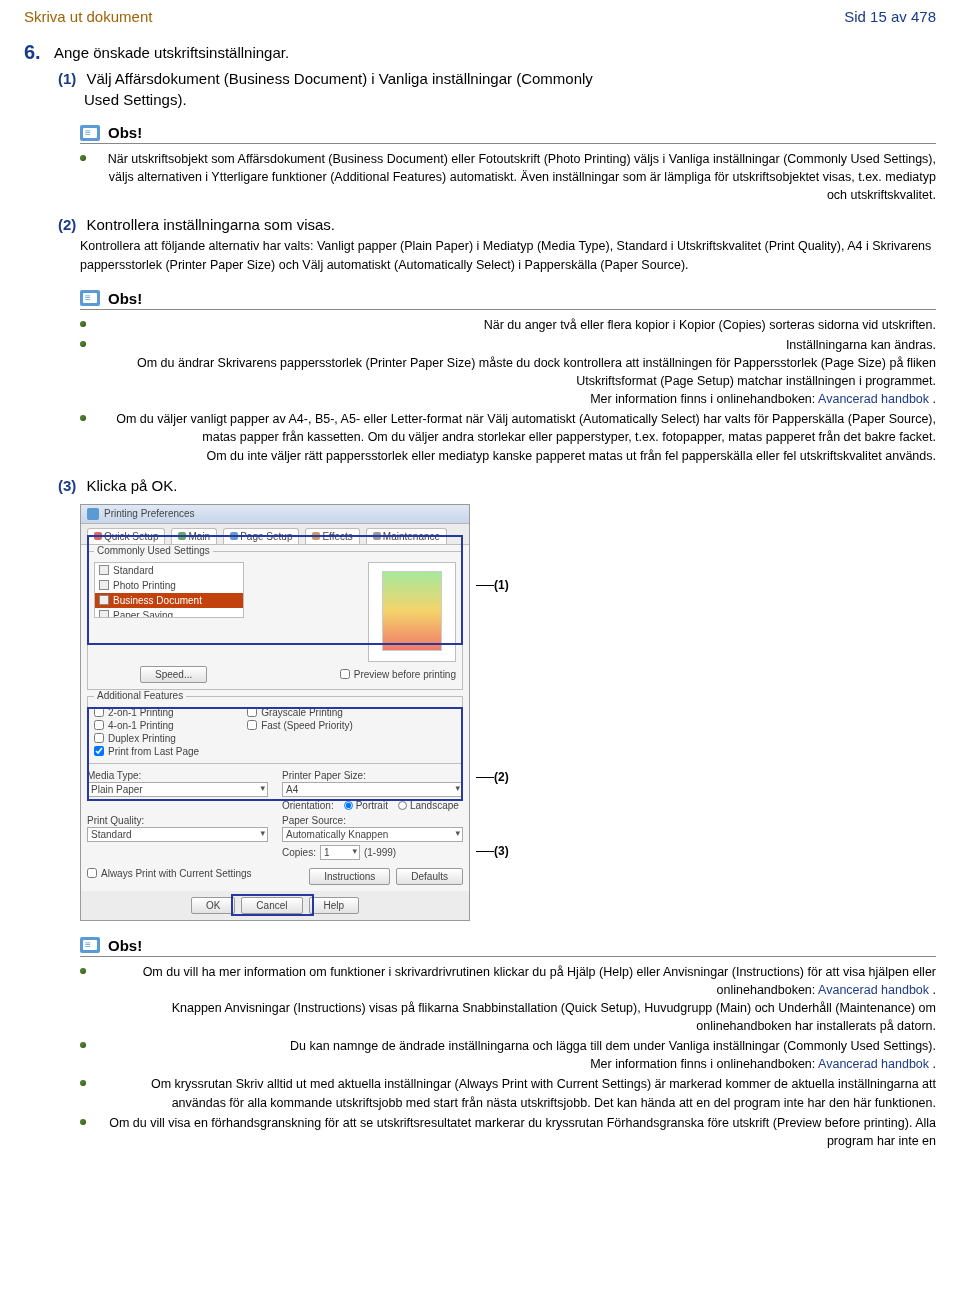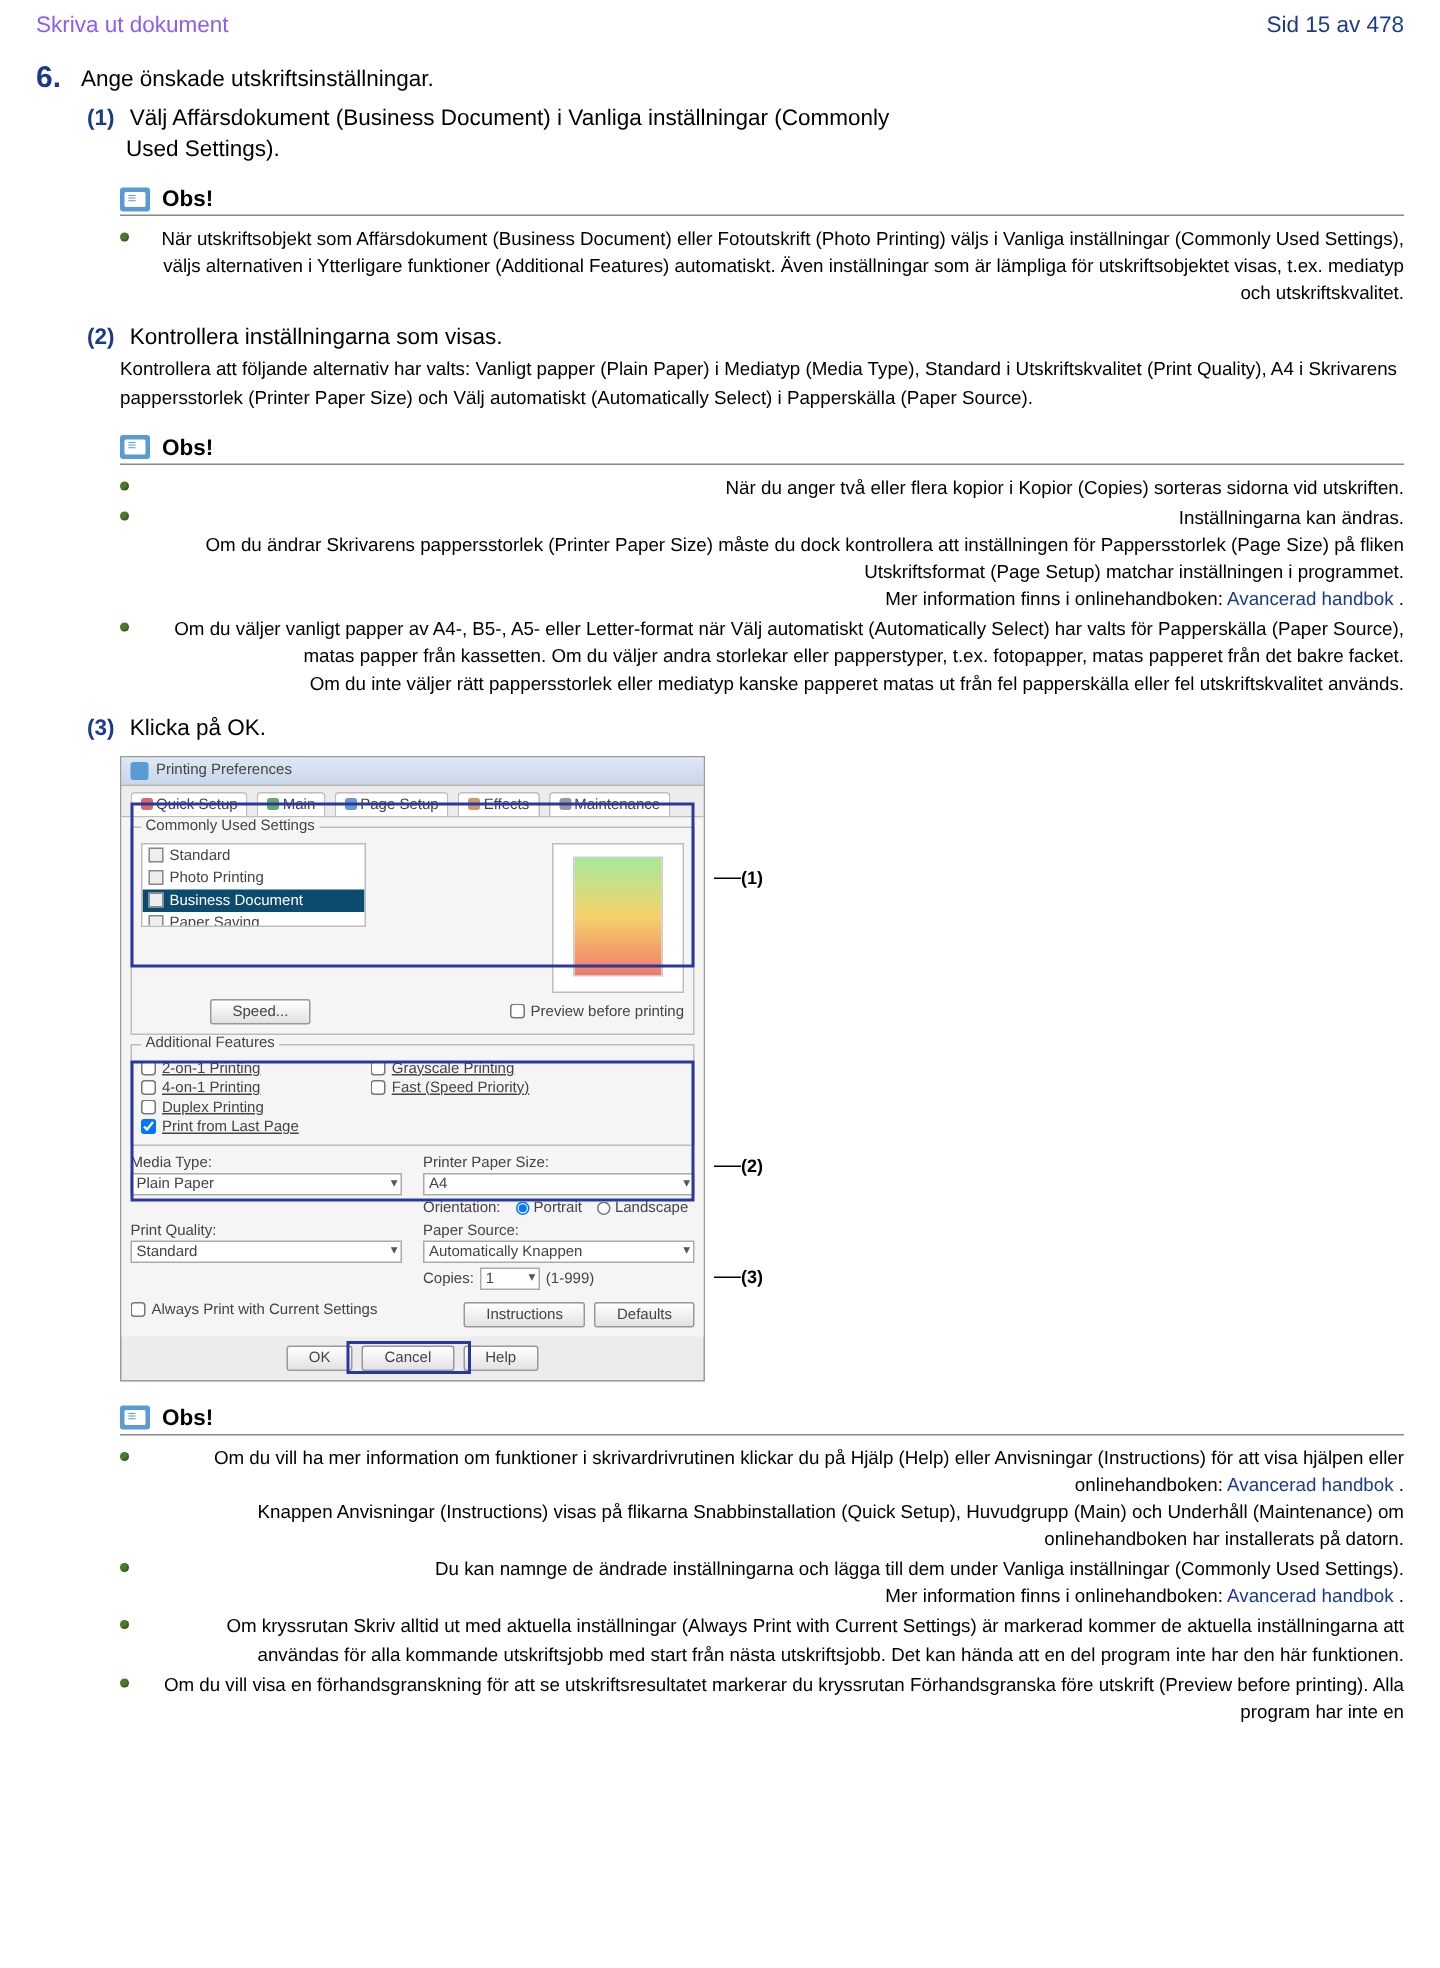--- a/index.html
+++ b/index.html
@@ -11,21 +11,21 @@
     padding: 8px 24px 24px 24px;
     color: #000;
   }
   .header-row {
     display: flex;
     justify-content: space-between;
     font-size: 15px;
     margin-bottom: 16px;
   }
   .header-row span:last-child { color: #1a3a8a; }
-  .header-row span:first-child { color: #8b5cf6; }
+  .header-row span:first-child { color: #a16207; }
   .step-line {
     display: flex;
     align-items: flex-start;
     margin-bottom: 6px;
   }
   .step-num {
     font-size: 20px;
     font-weight: bold;
     color: #1a3a8a;
     margin-right: 8px;
@@ -188,30 +188,30 @@
     font-size: 10px;
   }
   .list {
     border: 1px solid #bdbdbd;
     background: #fff;
     height: 56px;
     width: 150px;
     overflow: hidden;
   }
   .list div { padding: 2px 4px; display:flex; align-items:center; gap:4px;}
-  .list .sel { background: #0c4a6e; color: #fff; }
+  .list .sel { background: #c2410c; color: #fff; }
   .list .ic { width:10px;height:10px;border:1px solid #888;background:#eee;}
   .preview {
     width: 88px; height: 100px;
     border: 1px solid #bdbdbd;
     background: #fff;
     margin-left: auto;
   }
   .row { display:flex; gap:8px; align-items:flex-start; }
-  .checks { display:flex; flex-direction:column; gap:2px;text-decoration:underline;}
+  .checks { display:flex; flex-direction:column; gap:2px;}
   .chk { display:flex; align-items:center; gap:4px;}
   .chk input { width:10px;height:10px;}
   .field { display:flex; flex-direction:column; gap:1px; flex:1;}
   .field label { font-size:10px; }
   .combo {
     border:1px solid #aaa; background:#fff;
     padding:1px 14px 1px 3px; position:relative;
     height:15px; display:flex; align-items:center;
   }
   .combo::after {

